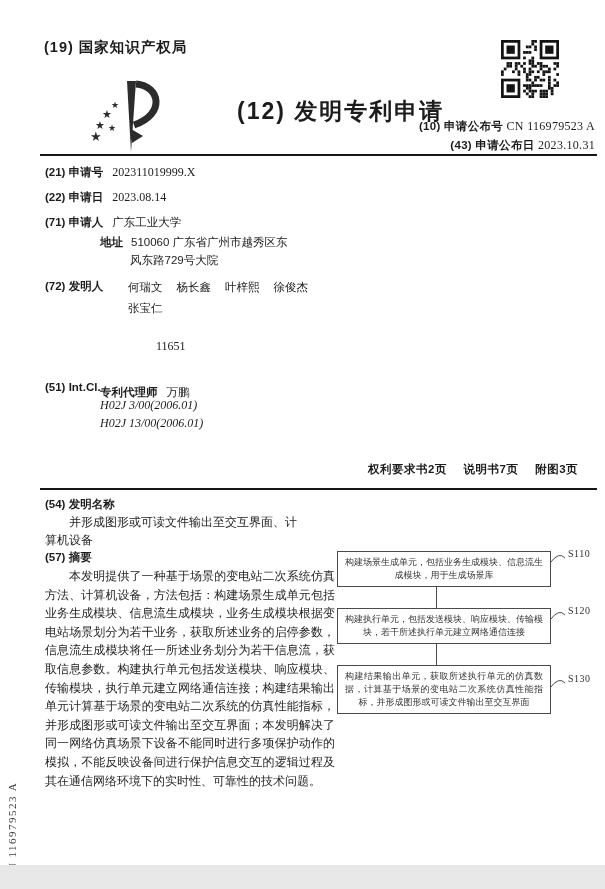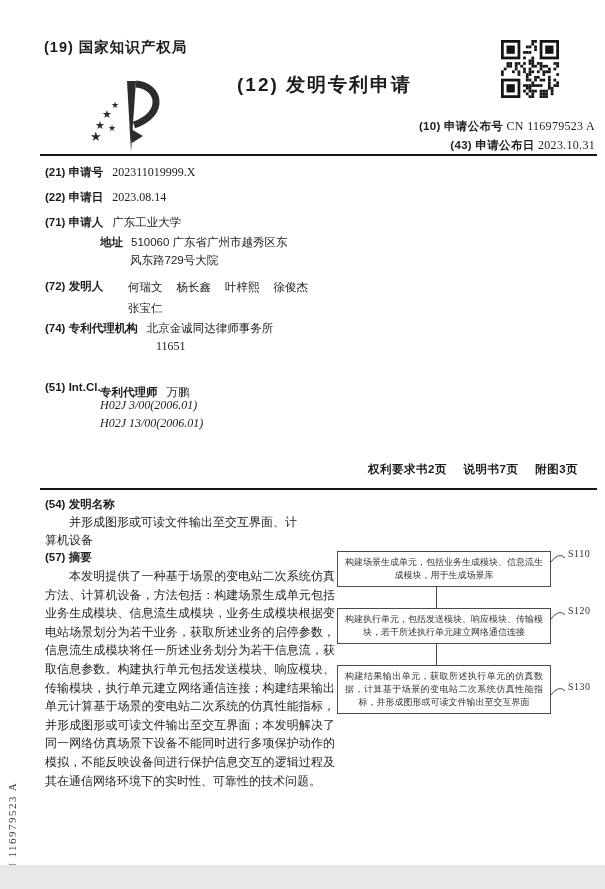--- a/index.html
+++ b/index.html
@@ -8,21 +8,21 @@
     position:relative; width:605px; height:865px; background:#ffffff;
     font-family:"Liberation Sans","DejaVu Sans",sans-serif; color:#1c1c1c;
     overflow:hidden; margin:0 auto;
   }
   .abs { position:absolute; }
   .num { font-family:"Liberation Serif","DejaVu Serif",serif; }
   .rule { position:absolute; left:40px; width:557px; height:2px; background:#161616; }
 
   
   .office { left:44px; top:38px; font-size:14.5px; font-weight:700; letter-spacing:1px; }
-  .doc-type { left:237px; top:72px; font-size:19px; font-weight:700; letter-spacing:2px; }
+  .doc-type { left:237px; top:96px; font-size:23px; font-weight:700; letter-spacing:2px; }
   .pub-line { right:10px; font-size:11.5px; text-align:right; letter-spacing:.3px; }
   .pub-line .lbl { font-weight:700; }
   .pub-line .num { font-size:12px; }
   .qr { left:500px; top:40px; width:60px; height:58px; }
   .logo { left:80px; top:76px; width:100px; height:86px; }
 
   
   .row { position:absolute; left:45px; font-size:11.5px; line-height:15px; white-space:nowrap; }
   .row .lbl { font-weight:700; margin-right:9px; }
   .row .val {}
@@ -228,23 +228,20 @@
   <div class="row" style="top:279px;">
     <span class="lbl">(72) 发明人</span>
   </div>
   <div class="wrapblock inventors">
     <span>何瑞文</span>
     <span>杨长鑫</span>
     <span>叶梓熙</span>
     <span>徐俊杰</span>
     <span>张宝仁</span>
   </div>
-  <div class="row" style="top:321px;">
-    <span class="lbl">(74) 专利代理机构</span><span class="val">北京金诚同达律师事务所</span>
-  </div>
   <div class="row num" style="top:339px; left:156px; font-size:12px;">11651</div>
   <div class="row" style="top:357px; left:100px;margin-top:28px;">
     <span class="lbl">专利代理师</span><span class="val">万鹏</span>
   </div>
   <div class="row" style="top:380px;">
     <span class="lbl">(51) Int.Cl.</span>
   </div>
   <div class="ipc-item" style="top:398px;">H02J 3/00(2006.01)</div>
   <div class="ipc-item" style="top:416px;">H02J 13/00(2006.01)</div>
 
@@ -277,21 +274,21 @@
       <div class="step-tag">
         <svg width="16" height="12" viewBox="0 0 16 12" xmlns="http://www.w3.org/2000/svg">
             <path d="M0,10 Q9,-2 15,5" stroke="#4a4a4a" fill="none" stroke-width="1"></path>
           </svg>
         <span class="tag-text num">S120</span>
       </div>
     </div>
     <div class="connector"></div>
     <div class="step">
       <div class="fbox">构建结果输出单元，获取所述执行单元的仿真数据，计算基于场景的变电站二次系统仿真性能指标，并形成图形或可读文件输出至交互界面</div>
-      <div class="step-tag" style="top:16px;text-align:right;">
+      <div class="step-tag" style="top:8px;text-align:right;">
         <svg width="16" height="12" viewBox="0 0 16 12" xmlns="http://www.w3.org/2000/svg">
             <path d="M0,10 Q9,-2 15,5" stroke="#4a4a4a" fill="none" stroke-width="1"></path>
           </svg>
         <span class="tag-text num">S130</span>
       </div>
     </div>
   </div>
 
   <div class="side-code">CN 116979523 A</div>
 

